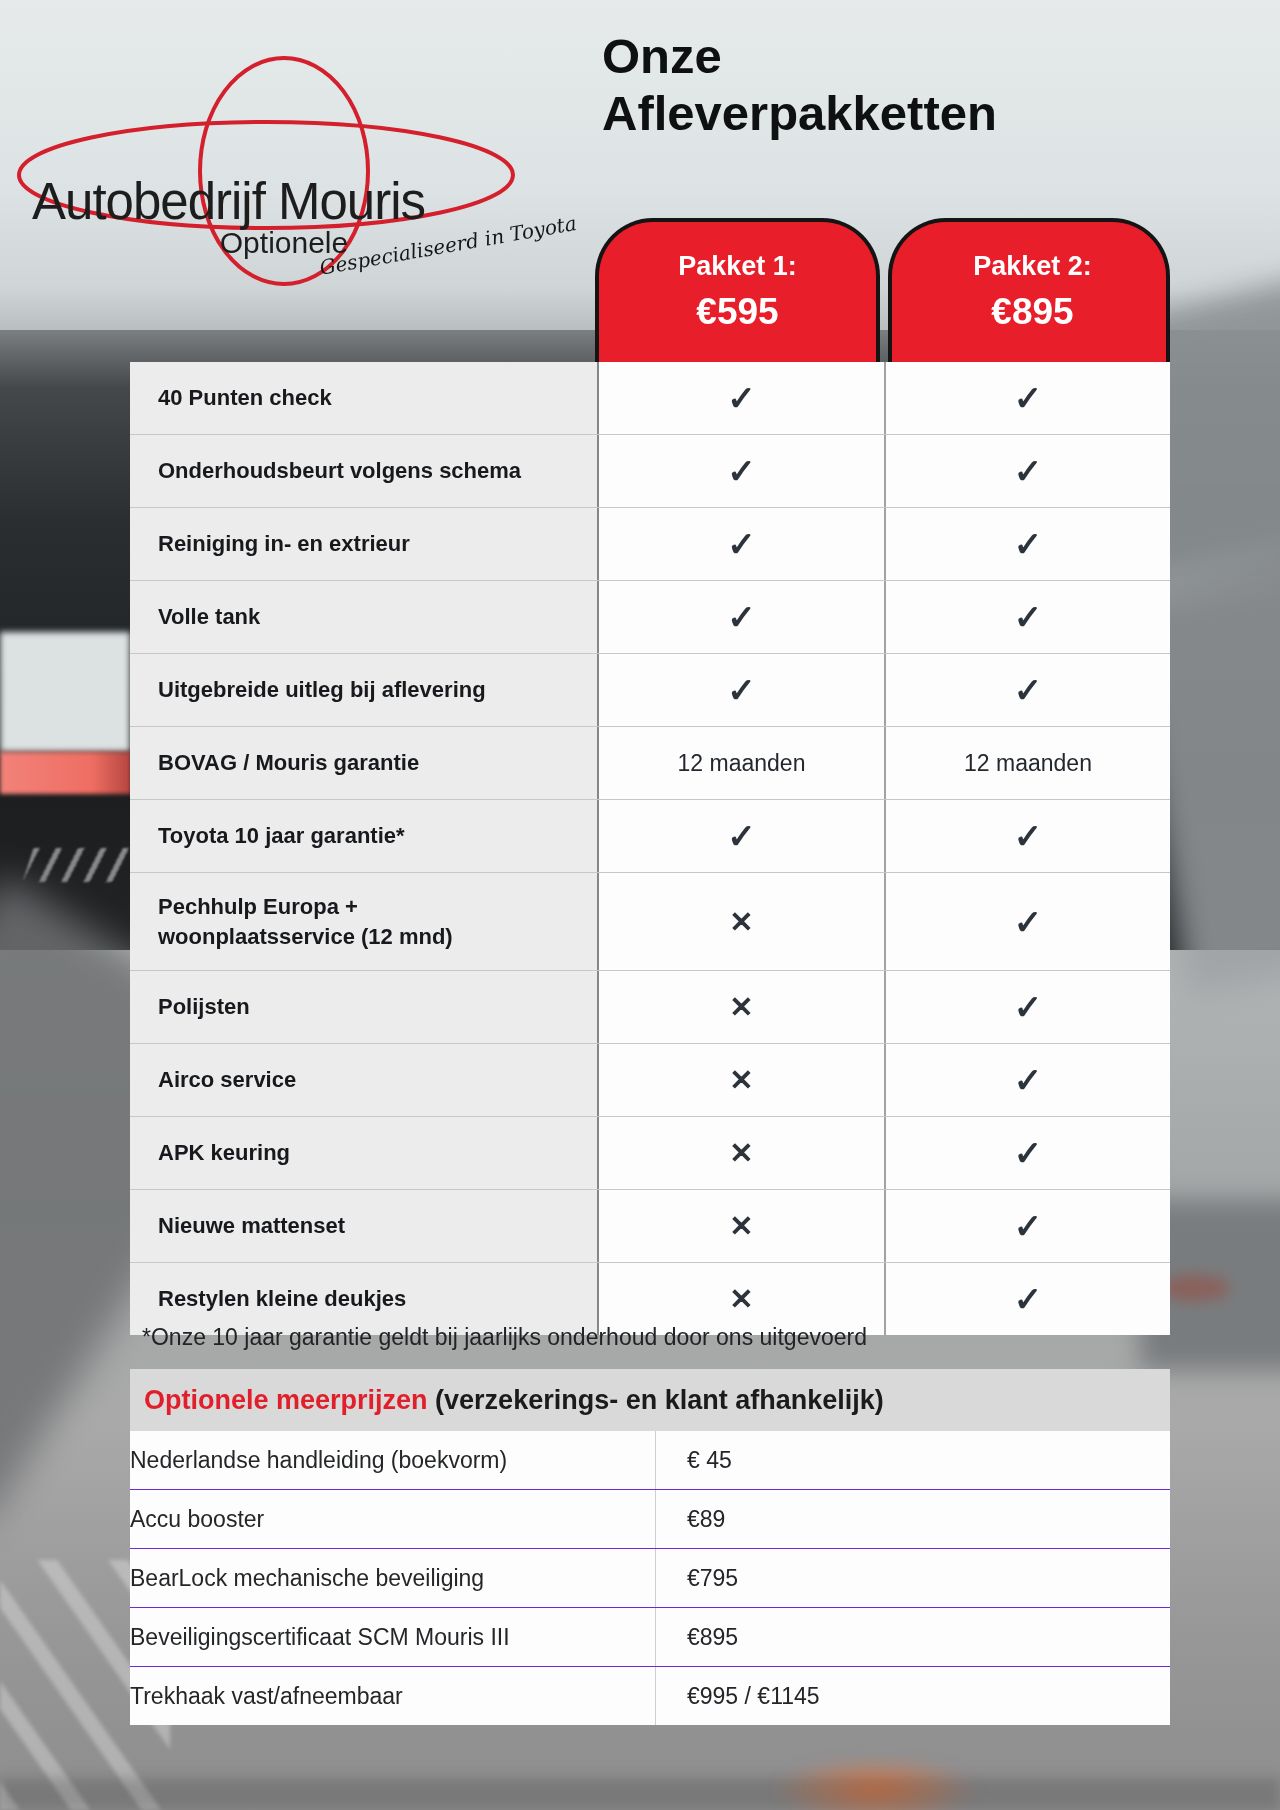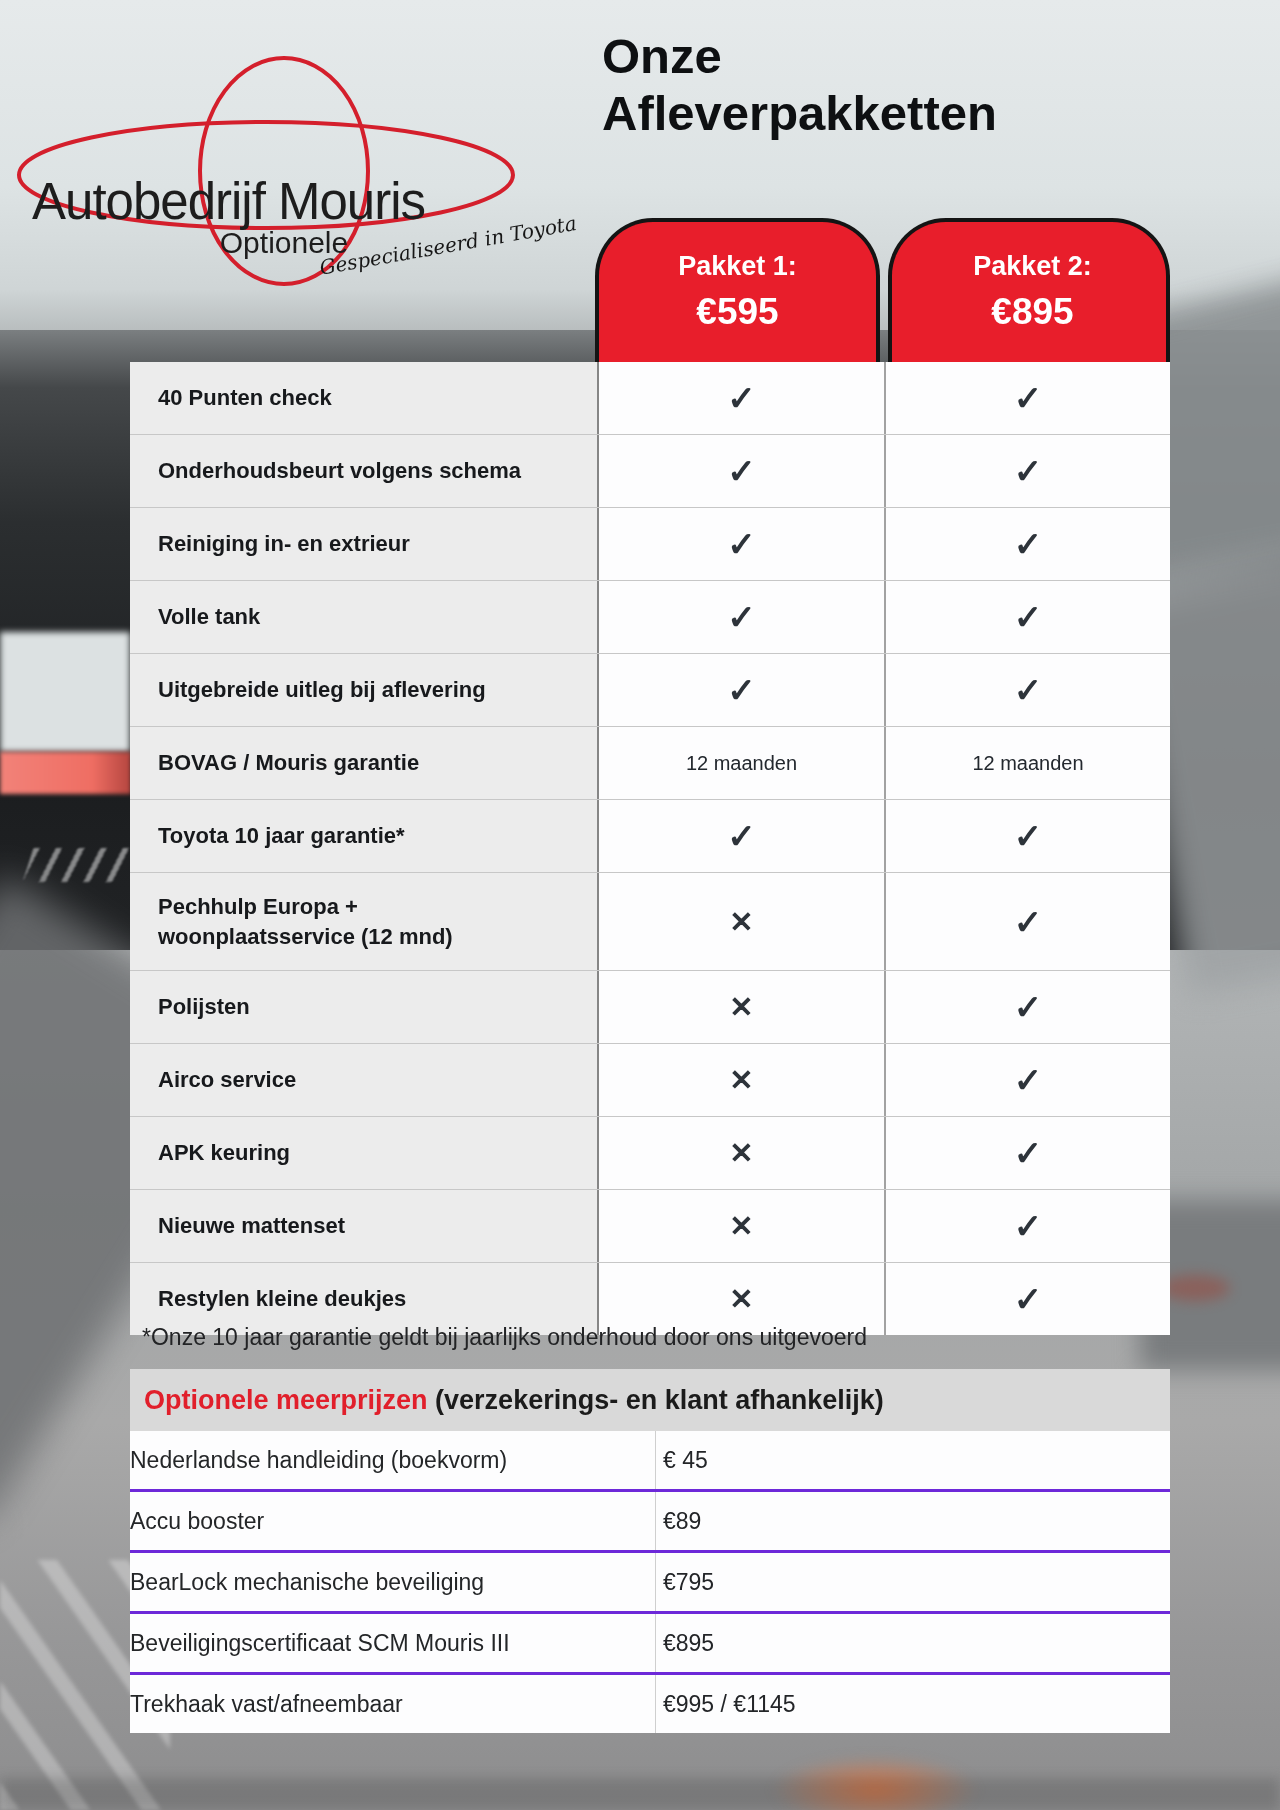--- a/index.html
+++ b/index.html
@@ -71,36 +71,36 @@
   .cmp-row.tall{height:97px;}
   .cmp-row + .cmp-row{border-top:1px solid #c7c7c7;}
   .cmp-label{width:467px;box-sizing:border-box;background:#ececec;display:flex;align-items:center;
     padding-left:28px;font-size:22px;font-weight:700;color:#17191c;
     line-height:1.35;white-space:pre-line;}
   .cmp-v{box-sizing:border-box;background:#fdfdfe;display:flex;align-items:center;justify-content:center;}
   .cmp-v1{width:287px;border-left:2px solid #868686;}
   .cmp-v2{width:286px;border-left:2px solid #a2a2a2;}
   .sym-check{font-size:34px;font-weight:600;color:#2d333a;}
   .sym-cross{font-size:29px;font-weight:700;color:#2d333a;}
-  .sym-text{font-size:20px;font-weight:400;color:#23282e;}
+  .sym-text{font-size:23px;font-weight:400;color:#23282e;}
 
   
   .footnote{position:absolute;left:142px;top:1324px;width:1000px;font-size:23px;color:#222325;}
 
   
   .opt-table{position:absolute;left:130px;top:1369px;width:1040px;display:flex;flex-direction:column;}
   .opt-header{height:62px;background:#d9d9d9;display:flex;align-items:center;padding-left:14px;
     box-sizing:border-box;font-size:27px;font-weight:700;}
   .opt-header .hl{color:#e11f2b;}
   .opt-header .rest{color:#1b1b1b;white-space:pre;}
   .opt-row{display:flex;height:58px;background:#fdfdfe;}
-  .opt-row + .opt-row{border-top:3px solid #6d28d9;text-align:center;}
+  .opt-row + .opt-row{border-top:1px solid #6d28d9;text-align:center;}
   .opt-name{width:525px;box-sizing:border-box;display:flex;align-items:center;
     font-size:23px;color:#242628;}
-  .opt-price{flex:1;box-sizing:border-box;display:flex;align-items:center;padding-left:7px;
+  .opt-price{flex:1;box-sizing:border-box;display:flex;align-items:center;padding-left:31px;
     border-left:1px solid #cfcfcf;font-size:23px;color:#232528;}
 </style>
 </head>
 <body>
 
 <div id="canvas">
 
   <div class="bg bg-sky"></div>
   <div class="bg bg-cardark"></div>
   <div class="bg bg-lower"></div>

